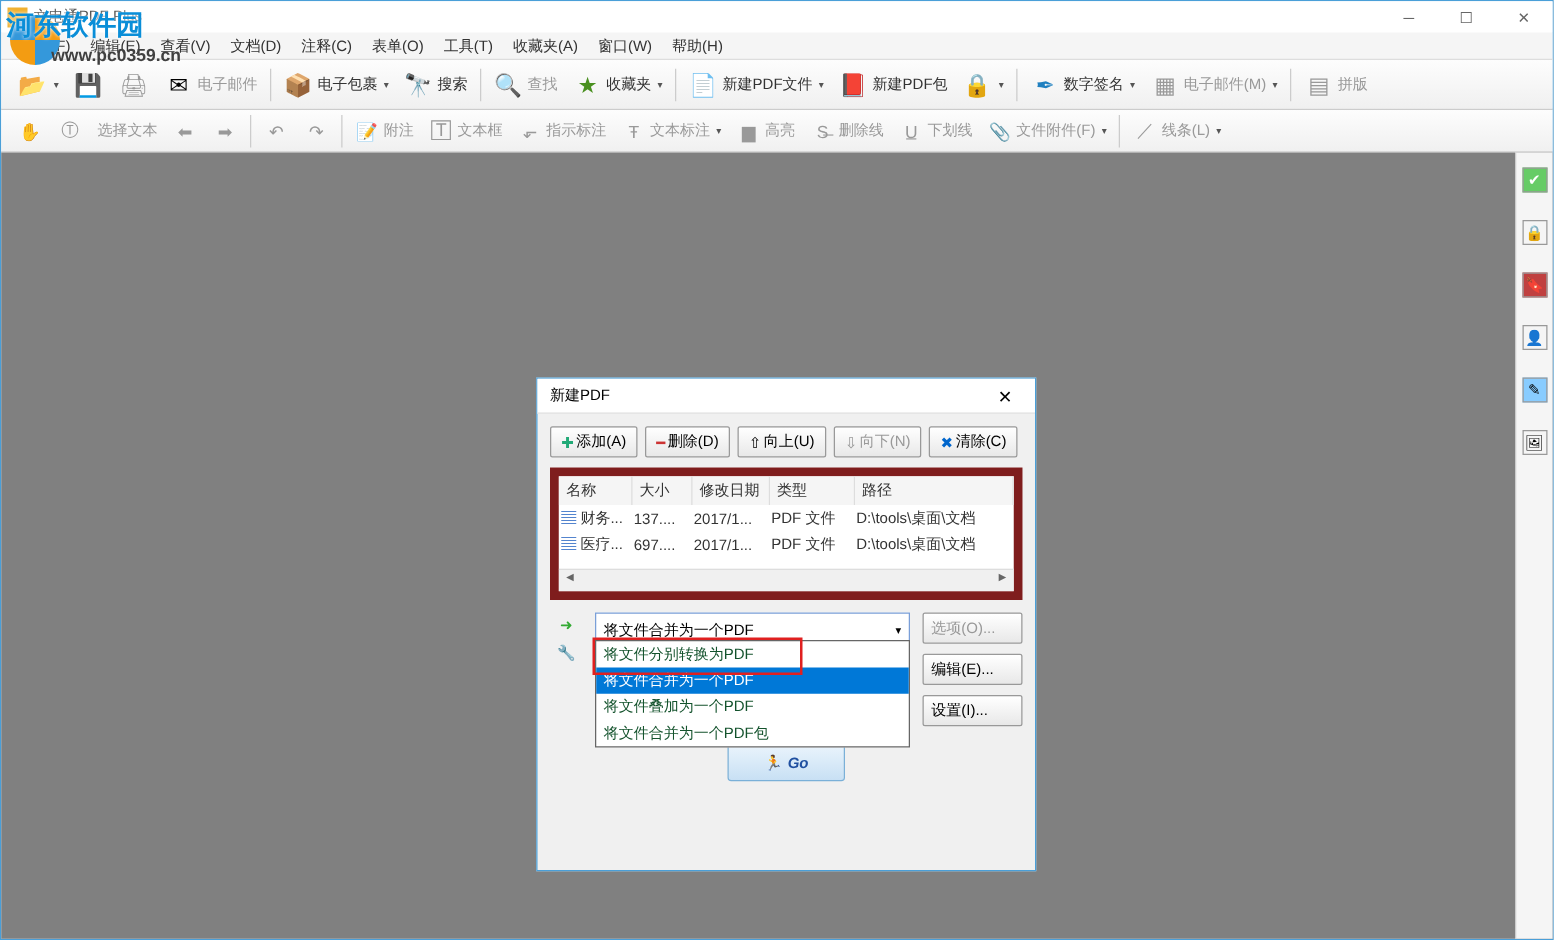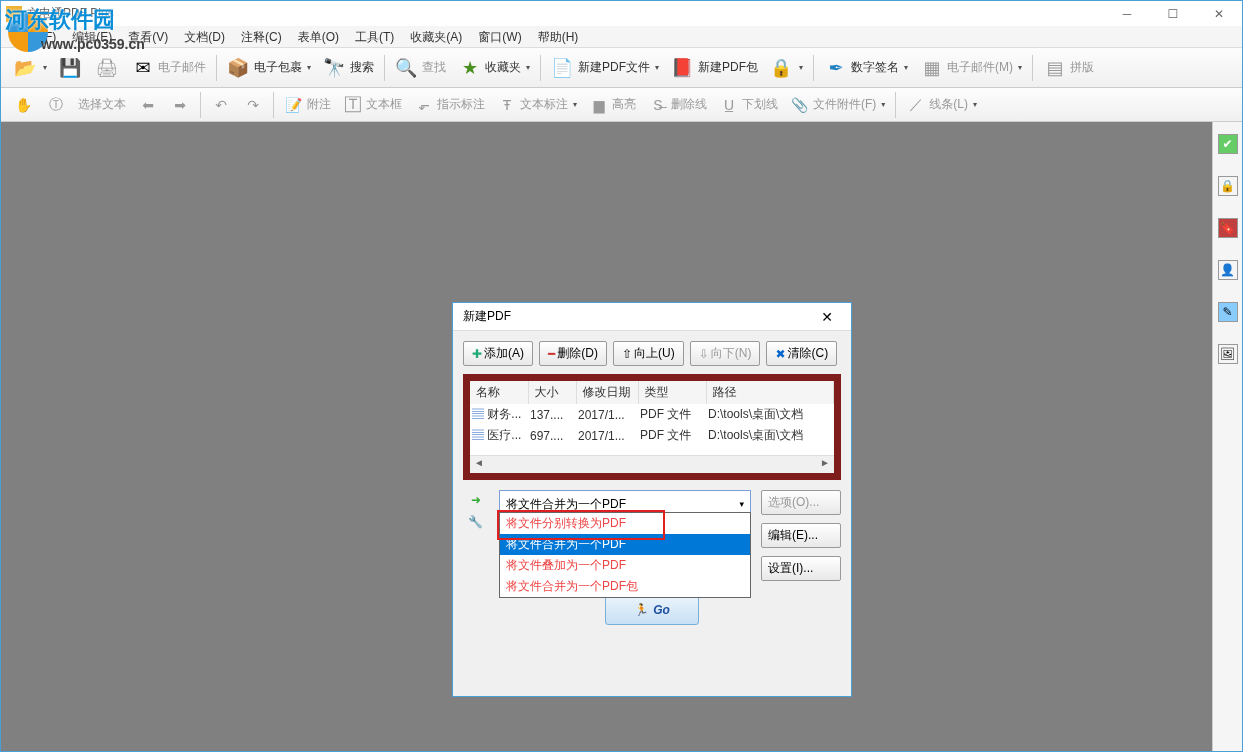--- a/index.html
+++ b/index.html
@@ -21,40 +21,40 @@
 .tb-btn.big{height:34px}
 .tb-sep{width:1px;height:26px;background:#ccc;margin:0 3px}
 .tb-icon{width:24px;height:24px;display:flex;align-items:center;justify-content:center;font-size:18px}
 .tb-icon.sm{width:20px;height:20px;font-size:14px}
 .tb-label{color:#333;white-space:nowrap}
 .tb-label.gray{color:#999}
 .tb-drop{font-size:8px;color:#555;margin-left:2px}
 .workspace{flex:1;background:#808080;position:relative}
 .side-panel{position:absolute;right:0;top:0;width:30px;height:100%;background:#f5f5f5;border-left:1px solid #ccc;display:flex;flex-direction:column;align-items:center;padding-top:12px;gap:22px}
 .side-icon{width:20px;height:20px;border:1px solid #999;display:flex;align-items:center;justify-content:center;font-size:12px}
-.dialog{position:absolute;left:451px;top:180px;width:400px;height:395px;background:#f0f0f0;border:1px solid #4a9fd8;display:flex;flex-direction:column}
+.dialog{position:absolute;left:428px;top:180px;width:400px;height:395px;background:#f0f0f0;border:1px solid #4a9fd8;display:flex;flex-direction:column}
 .dlg-title{height:28px;background:#fff;display:flex;align-items:center;padding:0 10px;justify-content:space-between;border-bottom:1px solid #ddd}
 .dlg-close{font-size:14px;padding:2px 8px}
 .dlg-body{flex:1;padding:10px;display:flex;flex-direction:column}
 .dlg-btns{display:flex;gap:6px;margin-bottom:8px}
 .dlg-btn{border:1px solid #999;background:linear-gradient(#fff,#e8e8e8);padding:3px 8px;display:flex;align-items:center;gap:2px;border-radius:2px}
 .dlg-btn.disabled{color:#999}
 .file-area{border:7px solid #7f1d1d;background:#fff;height:106px;overflow:hidden;position:relative}
 .file-table{width:100%;border-collapse:collapse}
 .file-table th{background:#f5f5f5;border-right:1px solid #ddd;padding:3px 6px;text-align:left;font-weight:normal;color:#333}
 .file-table td{padding:2px 2px;color:#333;white-space:nowrap;overflow:hidden}
 .file-row-icon{color:#2060c0}
 .scroll-h{position:absolute;bottom:0;left:0;right:0;height:18px;background:#f0f0f0;border-top:1px solid #ddd;display:flex;align-items:center}
 .scroll-arr{width:18px;height:16px;text-align:center;color:#666;font-size:10px}
 .opts{display:flex;margin-top:10px;gap:10px}
 .opts-left{width:26px;display:flex;flex-direction:column;gap:8px;align-items:center;padding-top:3px}
 .opts-main{flex:1}
 .combo{width:100%;height:28px;border:1px solid #7a9fd8;background:#fff;display:flex;align-items:center;padding:0 6px;justify-content:space-between;position:relative}
 .combo-drop{position:absolute;top:21px;left:-1px;right:-1px;background:#fff;border:1px solid #666;z-index:10}
-.combo-opt{padding:2px 6px;color:#ef4444}
+.combo-opt{padding:2px 6px;color:#14532d}
 .combo-opt.sel{background:#0078d7;color:#fff}
 .red-box{position:absolute;border:2px solid #e02020;top:19px;left:-3px;width:168px;height:30px;z-index:11;pointer-events:none}
 .opts-right{width:80px;display:flex;flex-direction:column;gap:8px}
 .opt-btn{border:1px solid #999;background:linear-gradient(#fff,#e8e8e8);padding:3px 6px;border-radius:2px;text-align:left}
 .opt-btn.disabled{color:#999}
 .summary{border:1px solid #aaa;background:#fff;height:22px;margin-top:38px;padding:2px 6px;color:#333}
 .go-btn{width:94px;height:30px;margin:14px auto 0;border:1px solid #7ab0d8;background:linear-gradient(#eaf4fc,#c8e0f4);border-radius:3px;display:flex;align-items:center;justify-content:center;font-style:italic;font-weight:bold;color:#2050a0;font-size:16px;gap:4px}
 .go-icon{font-style:normal}
 </style>
 </head>

